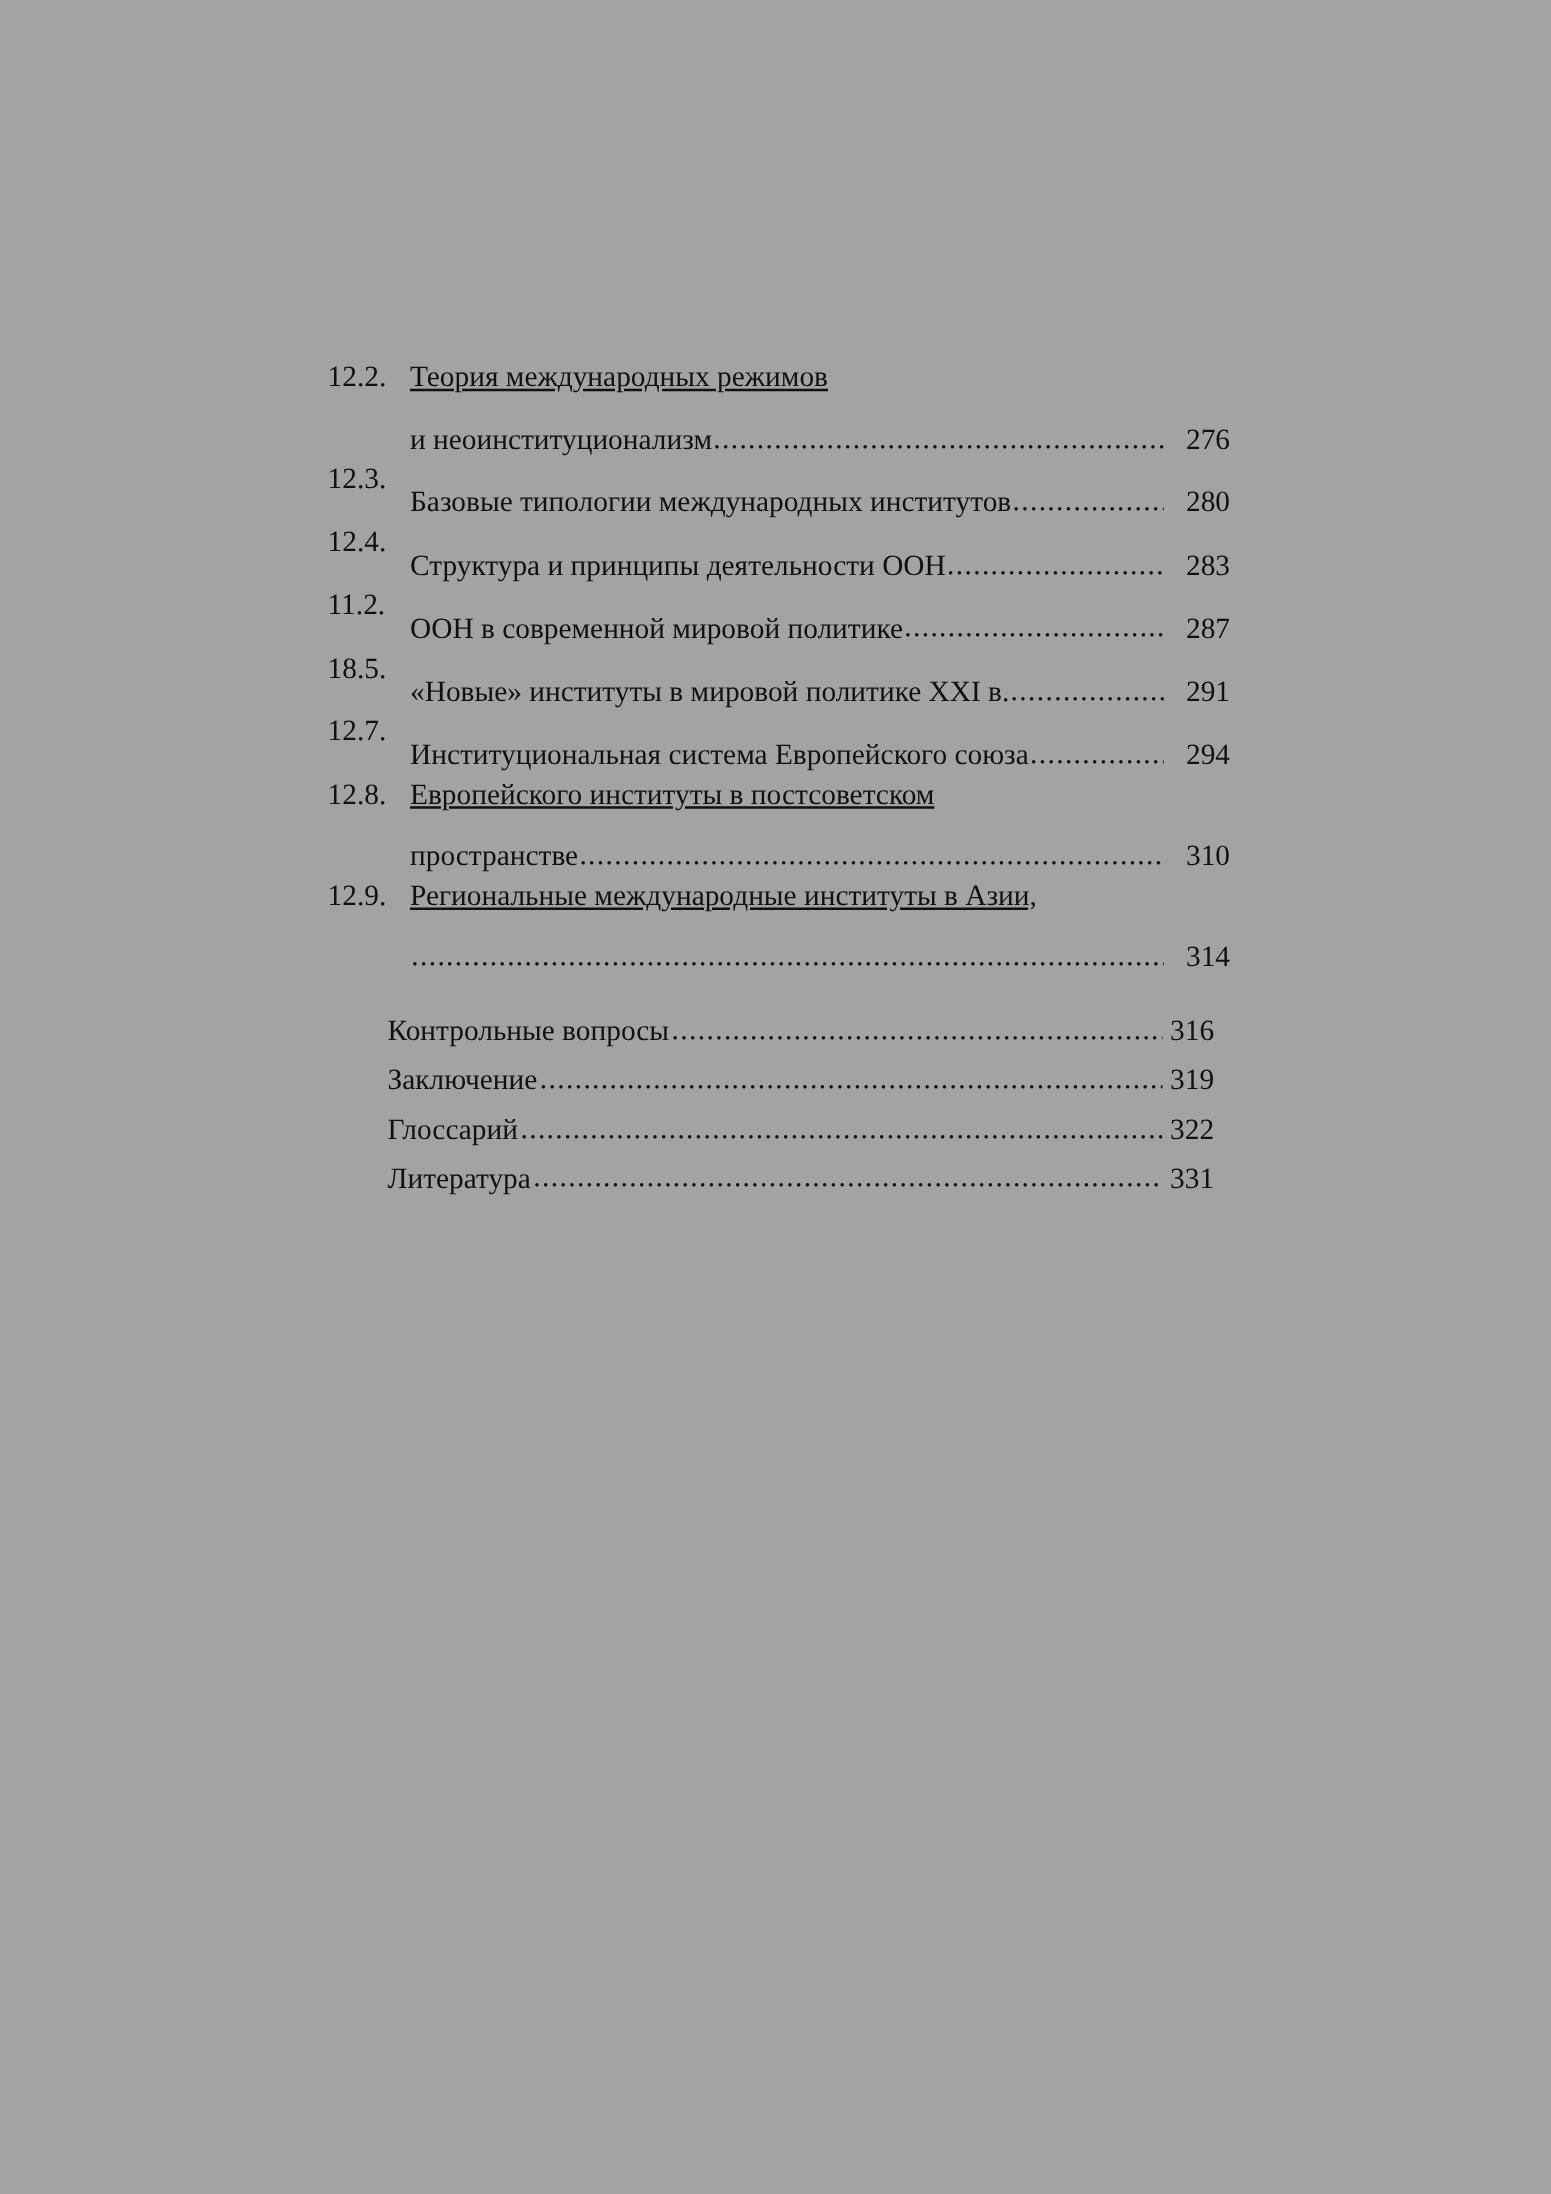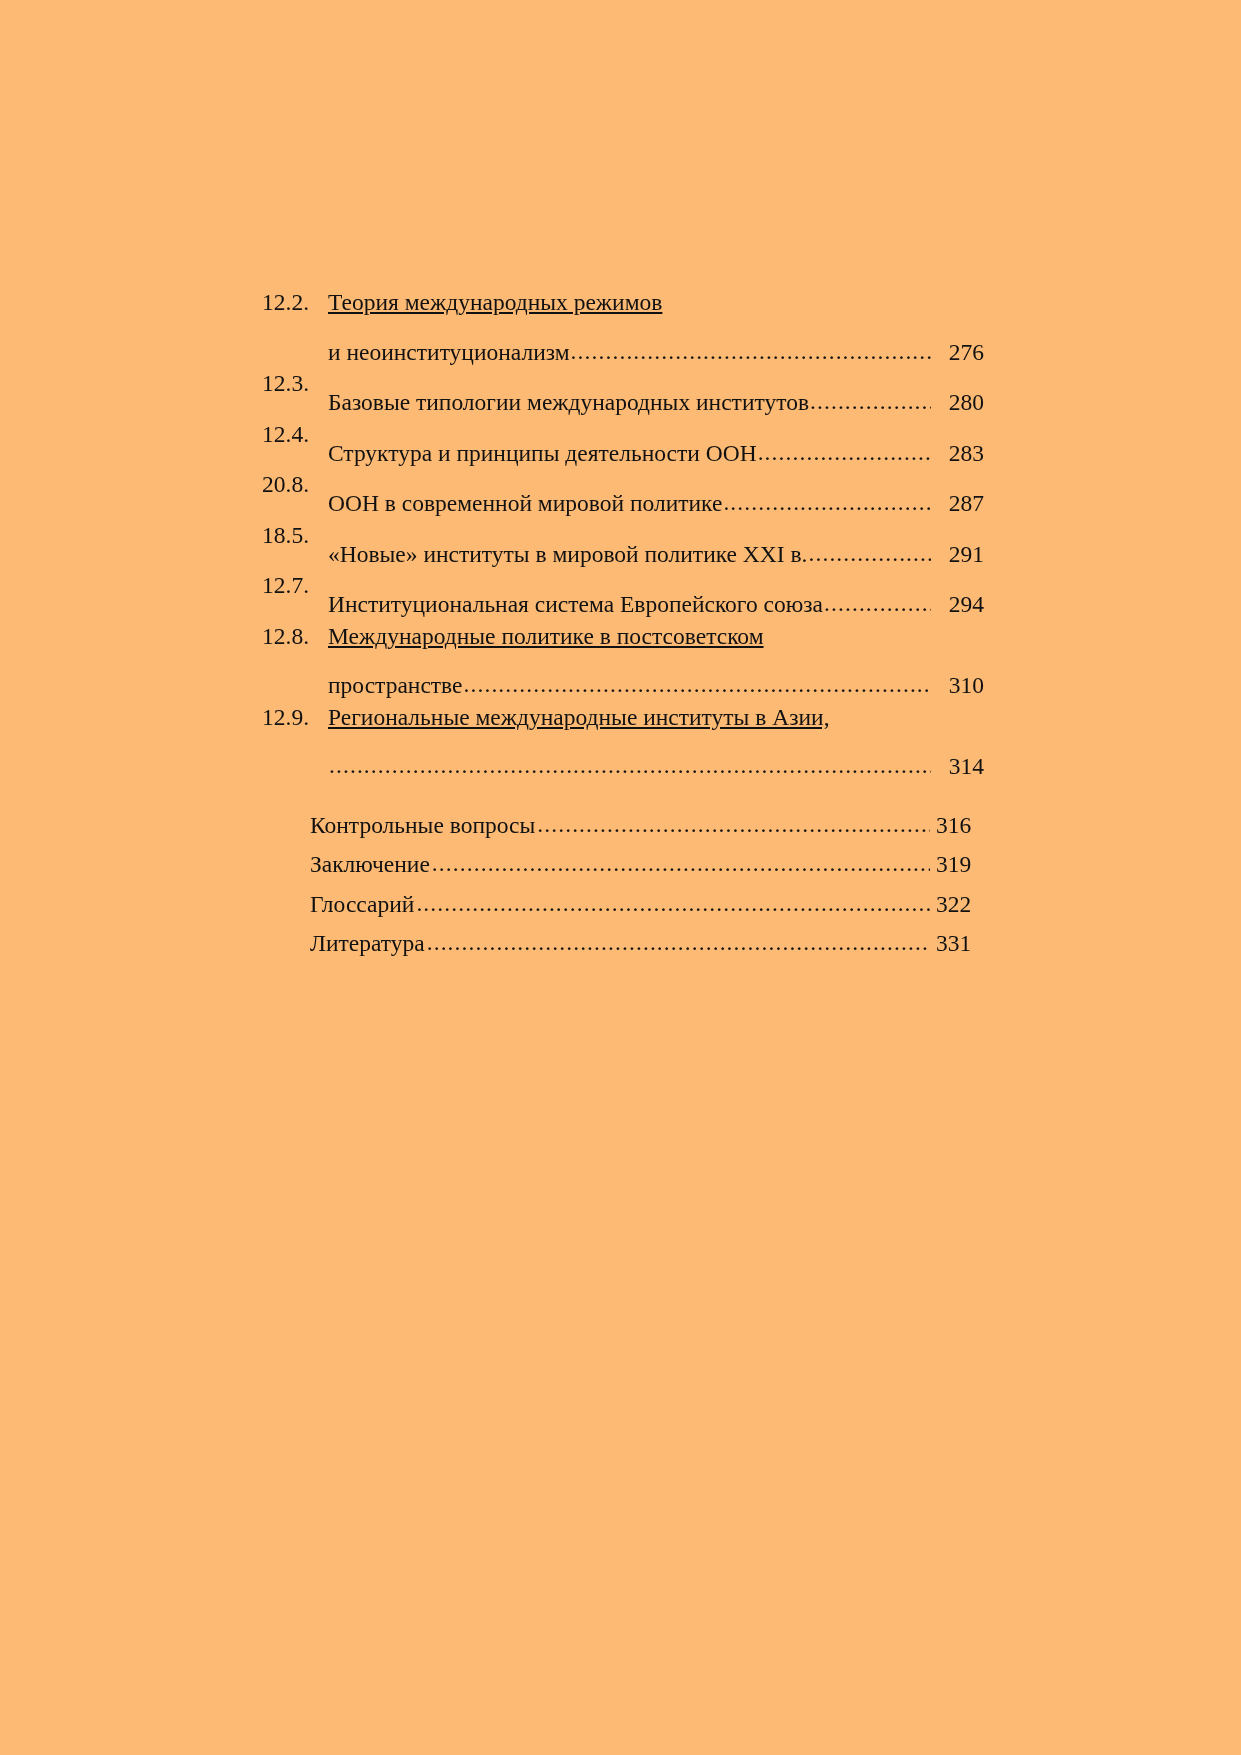--- a/index.html
+++ b/index.html
@@ -14,21 +14,21 @@
     color: #111111;
     position: relative;
     overflow: hidden;
   }
   .page {
     position: absolute;
     left: 0;
     top: 0;
     width: 1241px;
     height: 1755px;
-    background: #fdba74;
+    background: #a3a3a3;
   }
   .toc {
     position: absolute;
     left: 262px;
     top: 287px;
     width: 722px;
   }
   
   .entry {
     display: flex;
@@ -136,21 +136,21 @@
       <div class="body">
         <div class="line">
           <span class="txt">Структура и принципы деятельности ООН</span>
           <span class="dots">........................................................................................................................</span>
           <span class="pg">283</span>
         </div>
       </div>
     </div>
 
     <div class="entry">
-      <div class="num">20.8.</div>
+      <div class="num">11.2.</div>
       <div class="body">
         <div class="line">
           <span class="txt">ООН в современной мировой политике</span>
           <span class="dots">........................................................................................................................</span>
           <span class="pg">287</span>
         </div>
       </div>
     </div>
 
     <div class="entry">
@@ -171,21 +171,21 @@
           <span class="txt">Институциональная система Европейского союза</span>
           <span class="dots">........................................................................................................................</span>
           <span class="pg">294</span>
         </div>
       </div>
     </div>
 
     <div class="entry">
       <div class="num">12.8.</div>
       <div class="body">
-        <div class="contline">Международные политике в постсоветском</div>
+        <div class="contline">Европейского институты в постсоветском</div>
         <div class="line">
           <span class="txt">пространстве</span>
           <span class="dots">........................................................................................................................</span>
           <span class="pg">310</span>
         </div>
       </div>
     </div>
 
     <div class="entry">
       <div class="num">12.9.</div>

